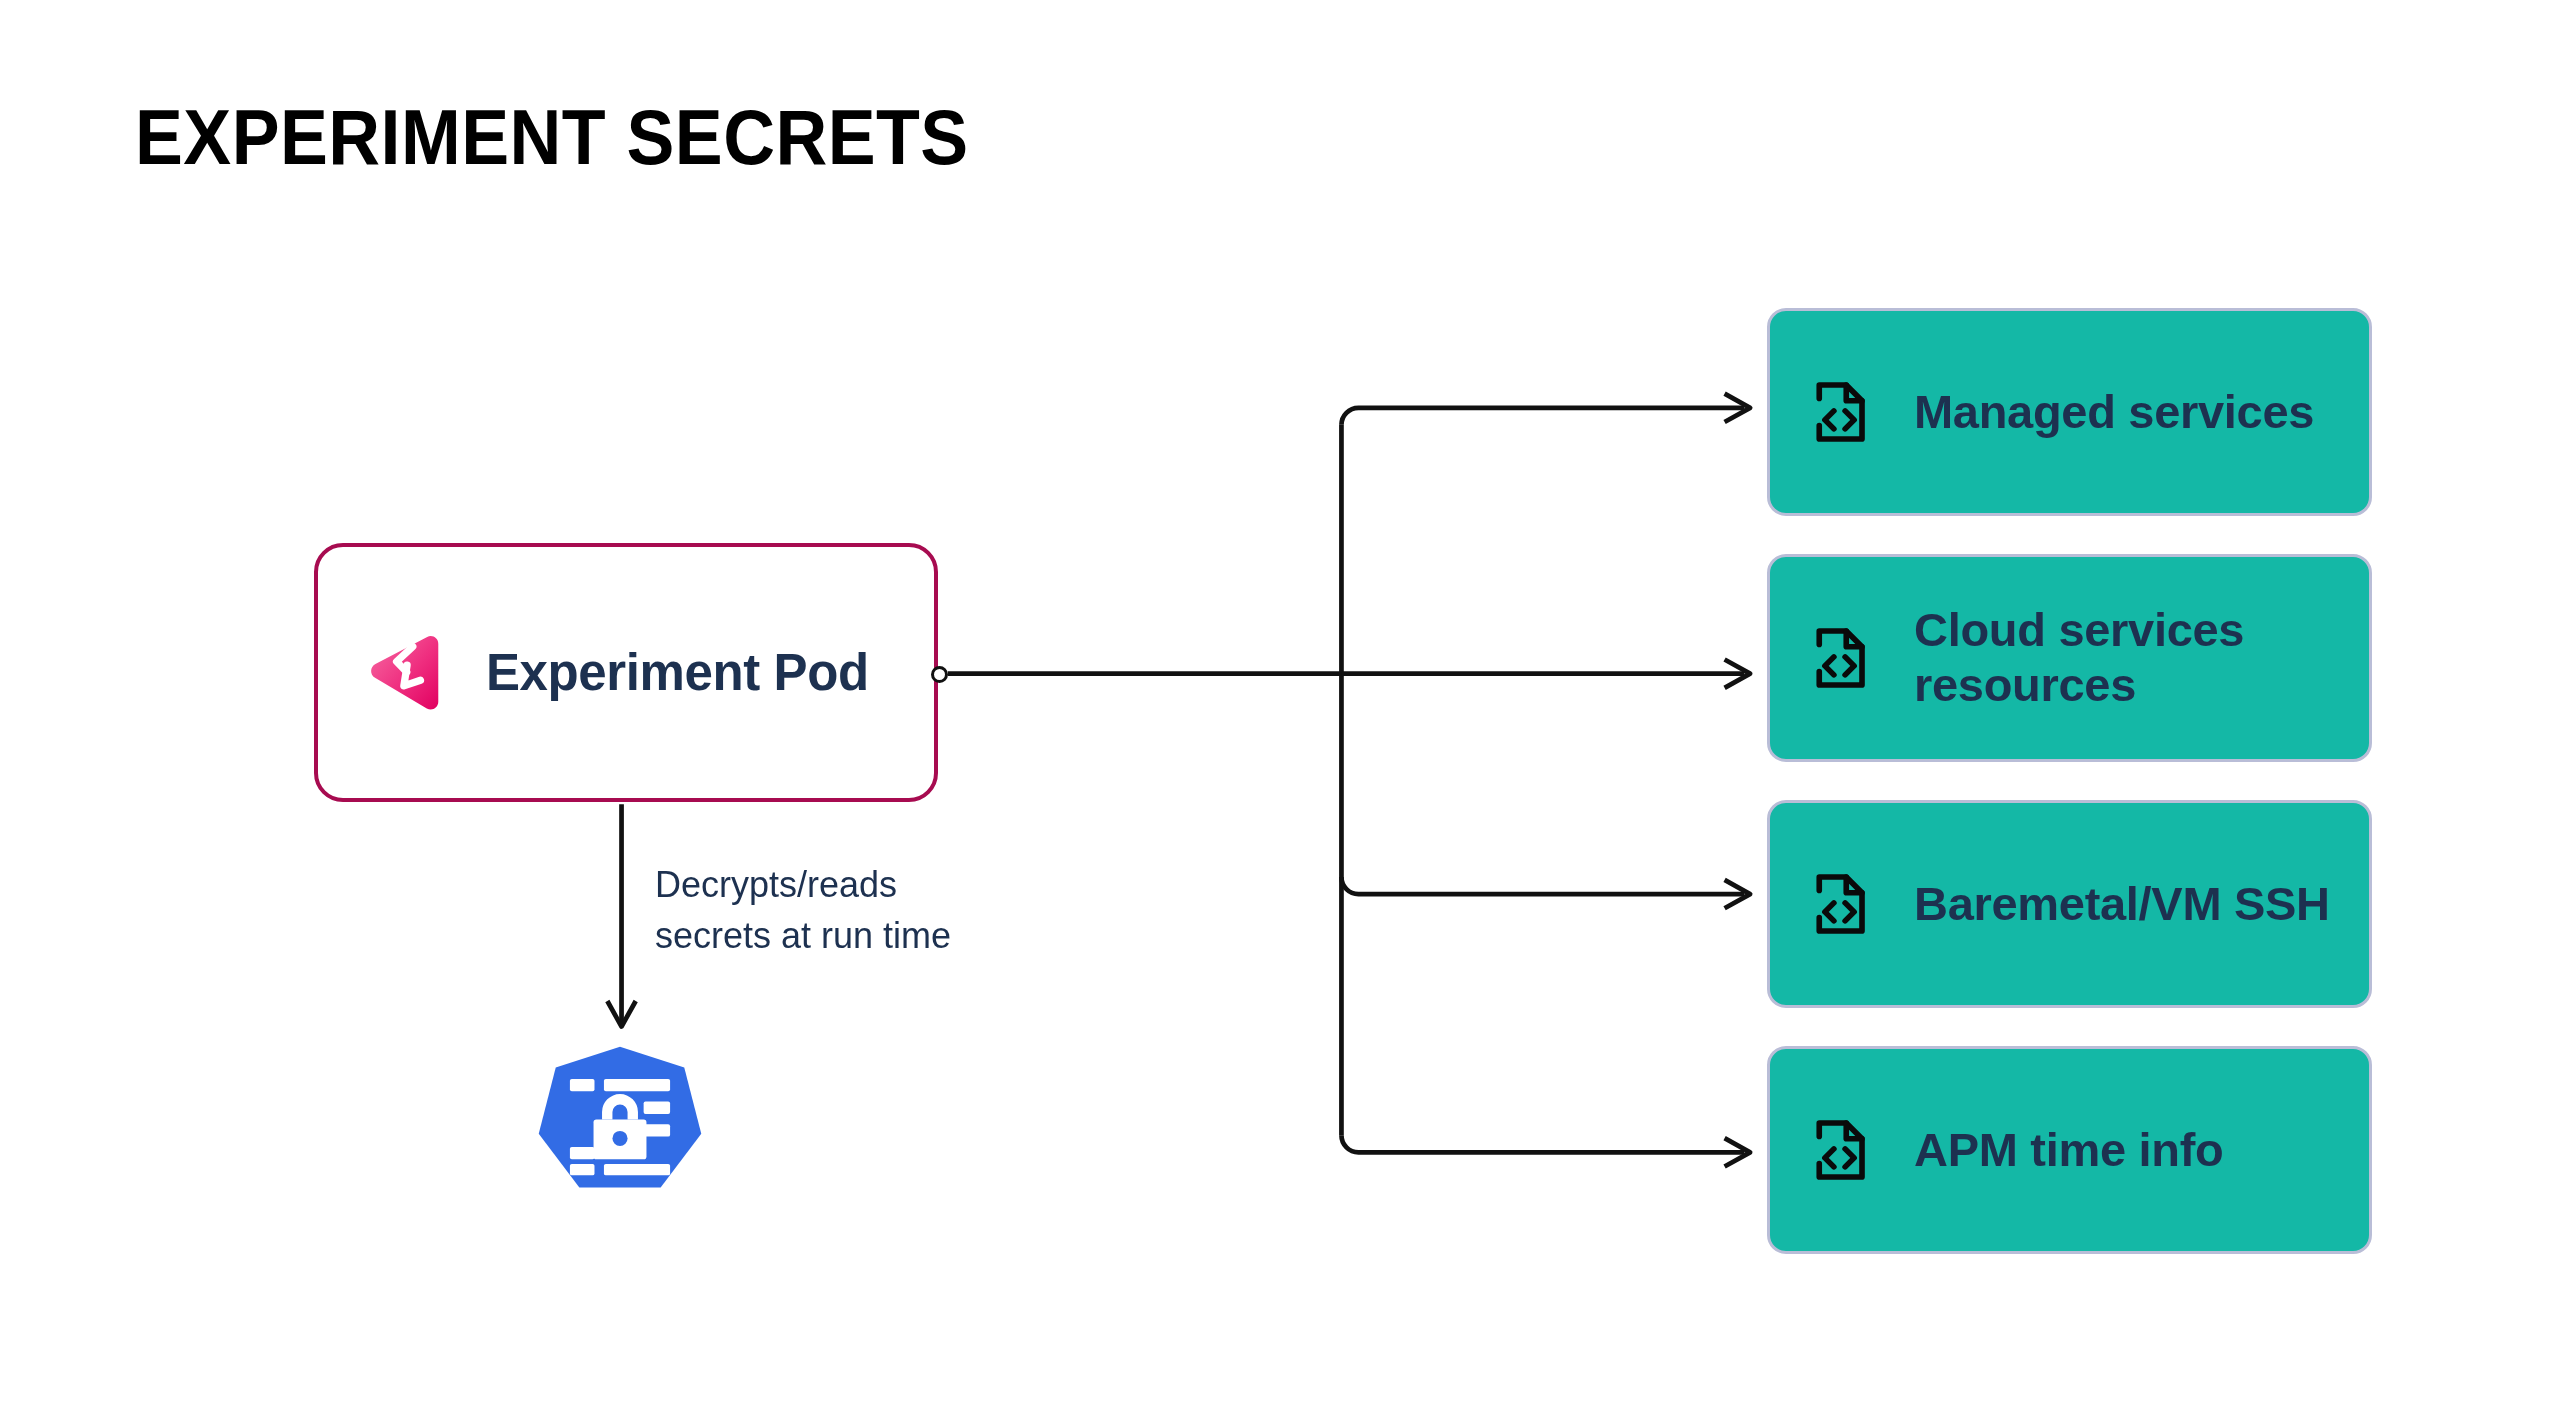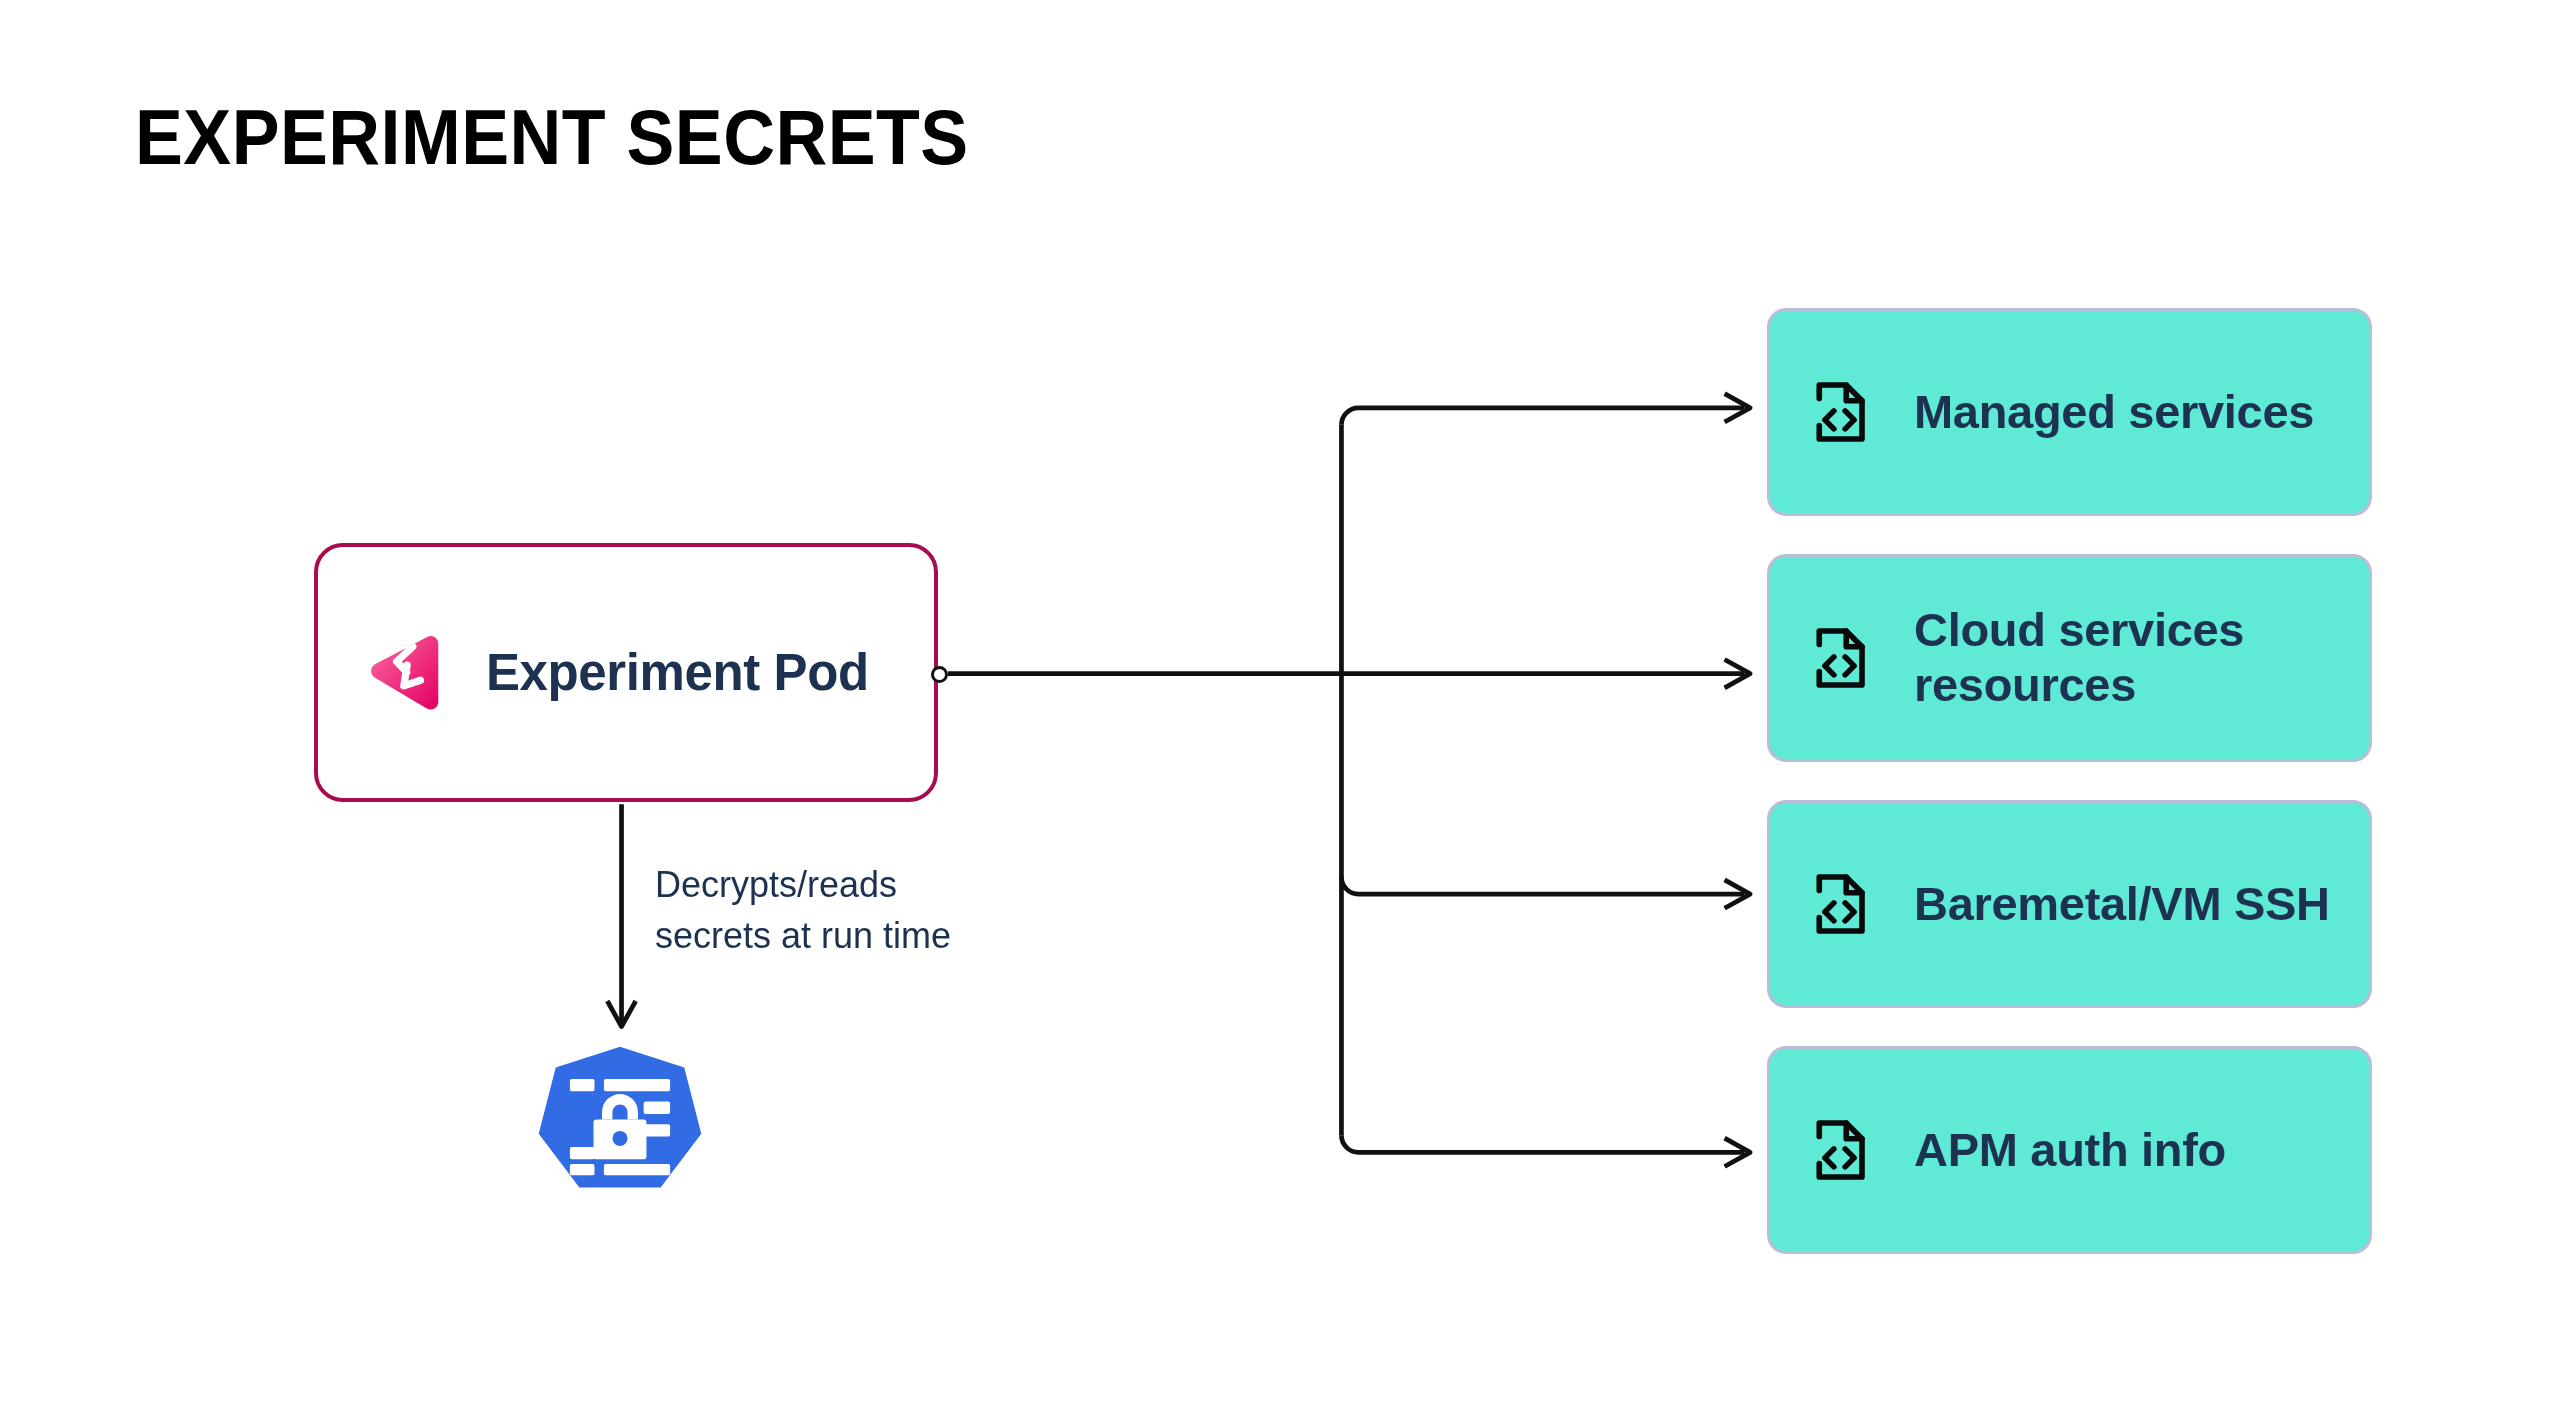--- a/index.html
+++ b/index.html
@@ -78,21 +78,21 @@
     background: #ffffff;
     border-radius: 50%;
   }
 
   
   .res-card {
     position: absolute;
     left: 1767px;
     width: 605px;
     box-sizing: border-box;
-    background: #5eead4;
+    background: #14b8a6;
     border: 3.8px solid #b9bdd7;
     border-radius: 19px;
     display: flex;
     align-items: center;
     padding-left: 38px;
   }
   .res-card .card-icon {
     width: 72px;
     height: 72px;
     flex: 0 0 auto;
@@ -232,15 +232,15 @@
   <span class="card-label">Baremetal/VM SSH</span>
 </div>
 
 <div class="res-card" id="card-3">
   <svg class="card-icon" viewBox="0 0 64 64" xmlns="http://www.w3.org/2000/svg" fill="none" stroke="#0a0a0a" stroke-width="5" stroke-linecap="round" stroke-linejoin="round">
     <path d="M10 20 V8 h24 l14 14 v34 H10 v-12"></path>
     <path d="M34 8 v14 h14"></path>
     <path d="M23 31 l-8 8 l8 8"></path>
     <path d="M33 31 l8 8 l-8 8"></path>
   </svg>
-  <span class="card-label">APM auth info</span>
+  <span class="card-label">APM time info</span>
 </div>
 
 
 </body></html>

